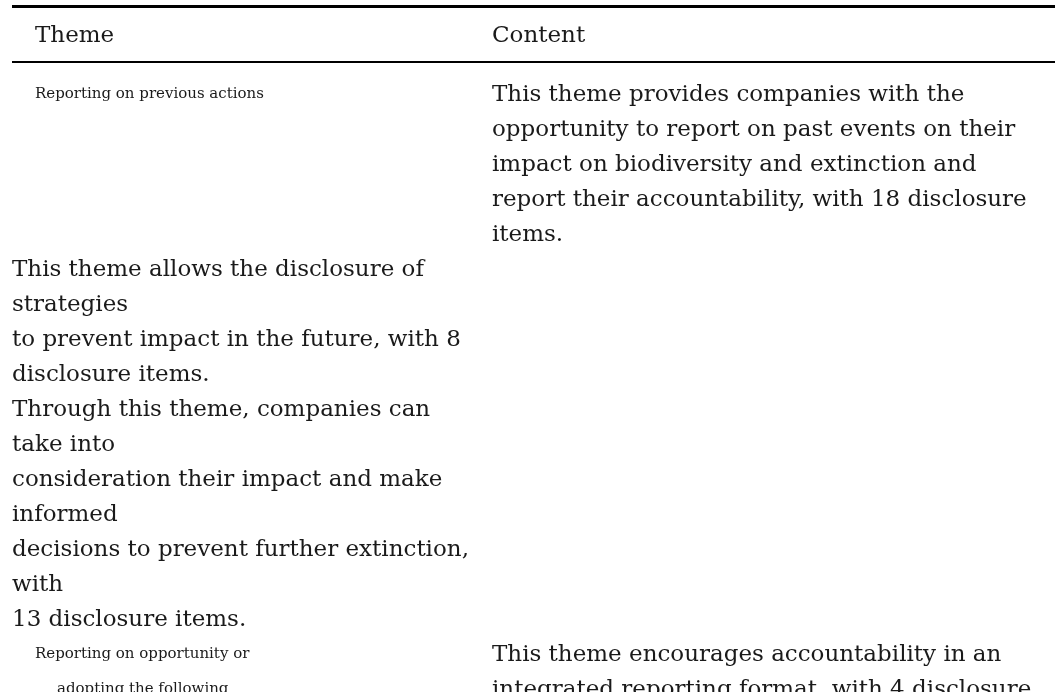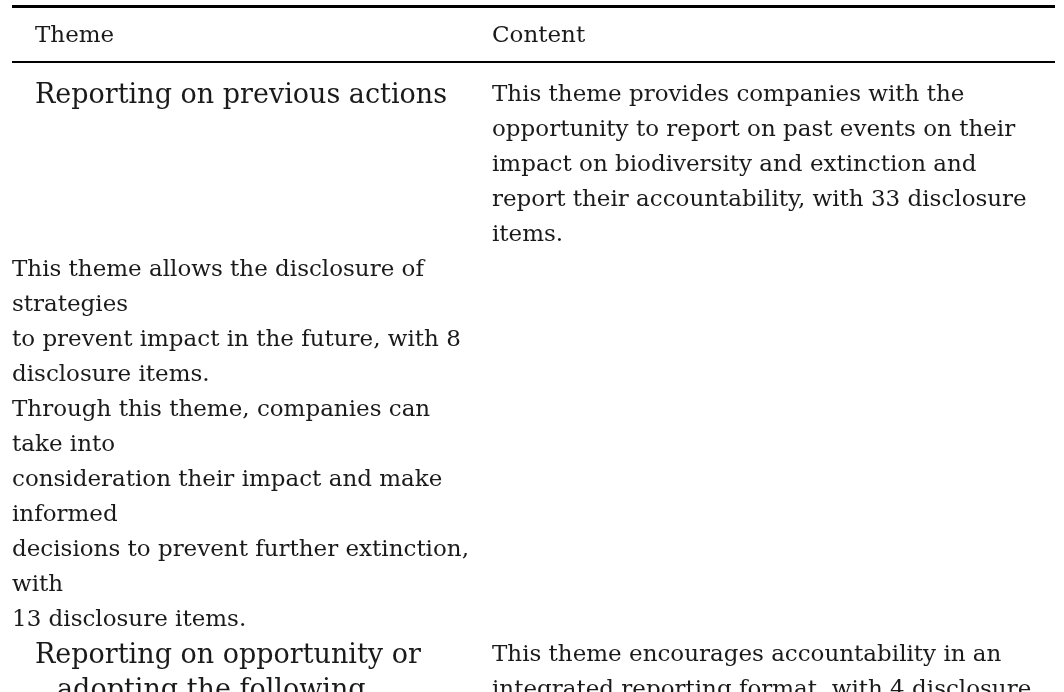--- a/index.html
+++ b/index.html
@@ -41,21 +41,21 @@
     display: grid;
     grid-template-columns: 480px 1fr;
     align-items: start;
   }
   .cell {
     white-space: pre-line;
   }
   .theme-cell {
     padding-left: 45px;
     text-indent: -22px;
-    font-size: 27px;
+    font-size: 15px;
     line-height: 35px;
   }
   .thead .theme-cell {
     padding-left: 23px;
     text-indent: 0;
     line-height: 27px;
   }
   .content-cell {
     padding-right: 14px;
     font-size: 23px;
@@ -73,21 +73,21 @@
       <div class="cell content-cell">Content</div>
     </div>
 
     <div class="tbody">
 
       <div class="row">
         <div class="cell theme-cell">Reporting on previous actions</div>
         <div class="cell content-cell">This theme provides companies with the
 opportunity to report on past events on their
 impact on biodiversity and extinction and
-report their accountability, with 33 disclosure
+report their accountability, with 18 disclosure
 items.</div>
       </div>
 
       <div class="row">
         <div class="cell content-cell">This theme allows the disclosure of strategies
 to prevent impact in the future, with 8
 disclosure items.</div>
       </div>
 
       <div class="row">

